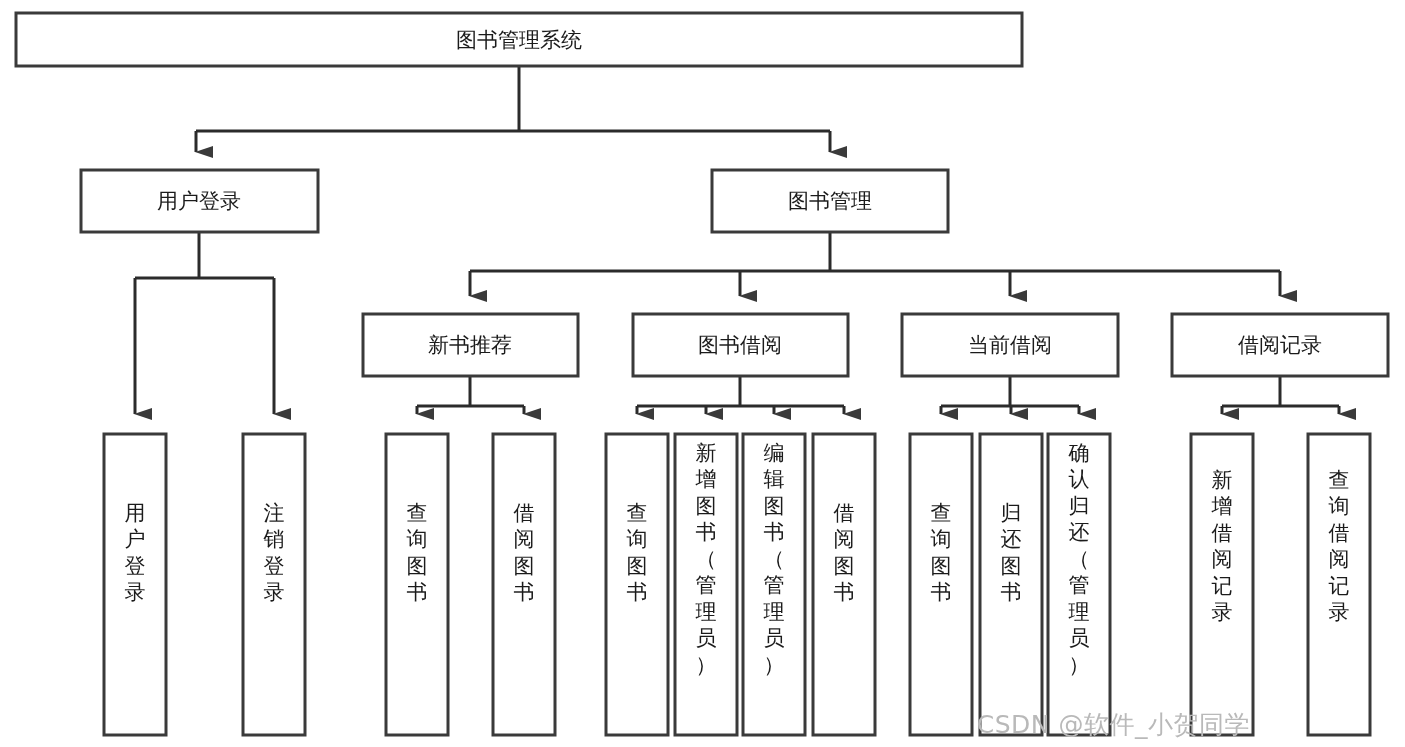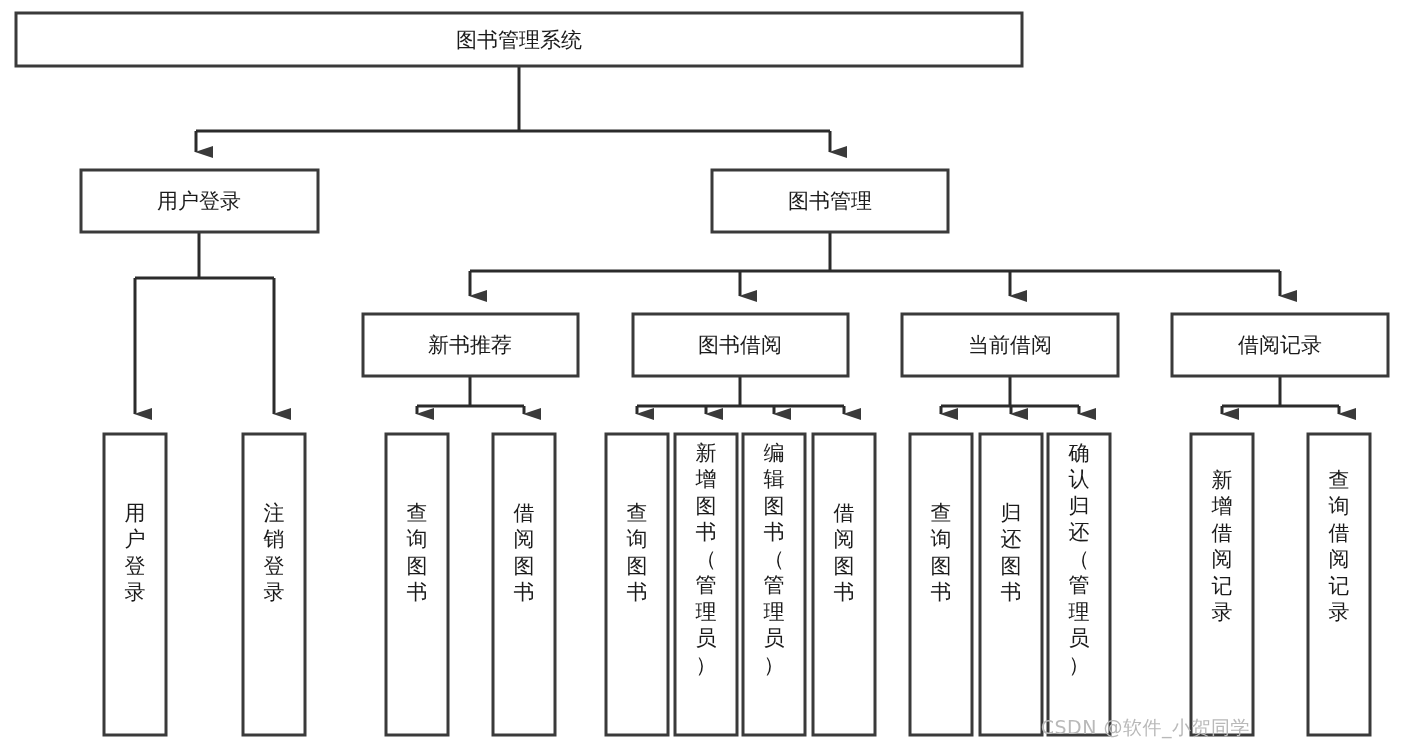--- a/index.html
+++ b/index.html
@@ -50,21 +50,21 @@
   }
   .arrow-head {
     fill: #3a3a3a;
     stroke: none;
   }
   .watermark {
     position: absolute;
     right: 8px;
     bottom: 6px;
     font-family: "DejaVu Sans", "Liberation Sans", sans-serif;
-    font-size: 19px;
+    font-size: 25px;
     color: #b9b9b9;
     letter-spacing: 0.5px;
     white-space: nowrap;
     pointer-events: none;
   }
 </style>
 </head>
 <body>
 
 <div id="diagram-root">

